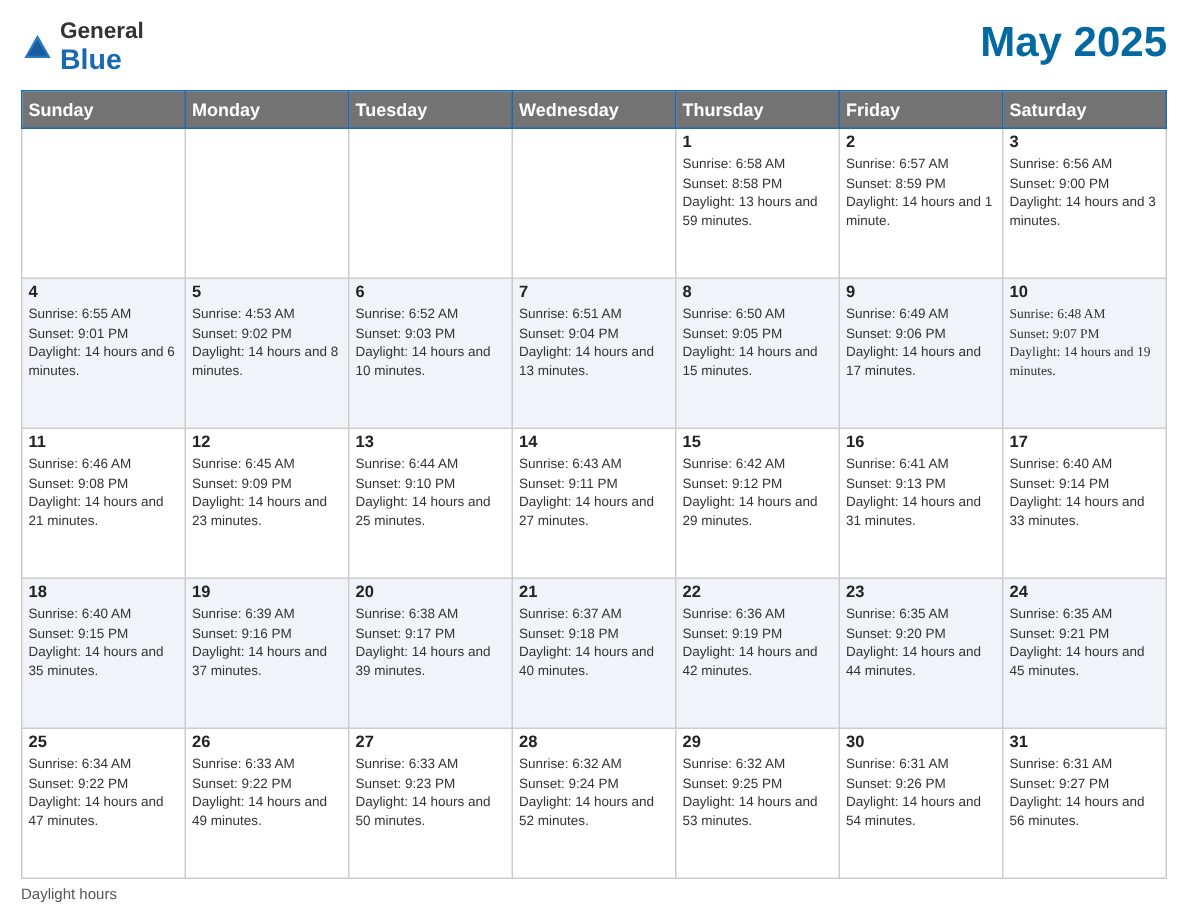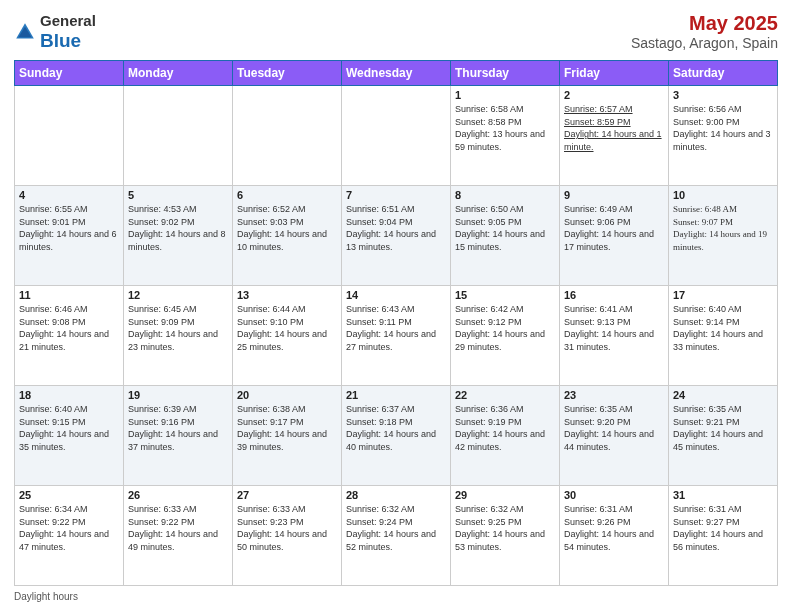--- a/index.html
+++ b/index.html
@@ -39,37 +39,37 @@
       color: #1a6ab1;
     }
     .logo-icon {
       width: 22px;
       height: 22px;
     }
     .title-block {
       text-align: right;
     }
     .month-title {
-      font-size: 20px;
-      font-weight: bold;
-      color: #b91c1c;
+      font-size: 28px;
+      font-weight: bold;
+      color: #0369a1;
     }
     .location-title {
       font-size: 14px;
       color: #555;
     }
     .calendar {
       flex: 1;
       border: 1px solid #ccc;
       border-collapse: collapse;
       width: 100%;
       table-layout: fixed;
     }
     .calendar th {
-      background-color: #8b5cf6;
+      background-color: #737373;
       color: #fff;
       font-size: 12px;
       font-weight: bold;
       padding: 5px 4px;
       text-align: left;
       border: 1px solid #1e6aaf;
     }
     .calendar td {
       border: 1px solid #ccc;
       vertical-align: top;
@@ -123,21 +123,20 @@
         <polygon points="15,3 27,24 3,24" fill="#2a7abf"></polygon>
         <polygon points="15,8 24,22 6,22" fill="#1a5a9f"></polygon>
       </svg>
       <div>
         <span class="logo-text-general">General</span><br>
         <span class="logo-text-blue">Blue</span>
       </div>
     </div>
     <div class="title-block">
       <div class="month-title">May 2025</div>
-      <div class="location-title">Sastago, Aragon, Spain</div>
     </div>
   </div>
 
   <table class="calendar">
     <thead>
       <tr id="header-row">
       <th>Sunday</th>
           <th>Monday</th>
           <th>Tuesday</th>
           <th>Wednesday</th>
@@ -153,21 +152,21 @@
           <td class="empty-cell"></td>
           <td class="empty-cell"></td>
           <td>
             <span class="day-num">1</span>
             <div class="day-info" style="white-space: pre-line;">Sunrise: 6:58 AM
 Sunset: 8:58 PM
 Daylight: 13 hours and 59 minutes.</div>
           </td>
           <td>
             <span class="day-num">2</span>
-            <div class="day-info" style="white-space: pre-line; text-decoration: underline;">Sunrise: 6:57 AM
+            <div class="day-info" style="white-space: pre-line;">Sunrise: 6:57 AM
 Sunset: 8:59 PM
 Daylight: 14 hours and 1 minute.</div>
           </td>
           <td>
             <span class="day-num">3</span>
             <div class="day-info" style="white-space: pre-line;">Sunrise: 6:56 AM
 Sunset: 9:00 PM
 Daylight: 14 hours and 3 minutes.</div>
           </td>
         </tr>

